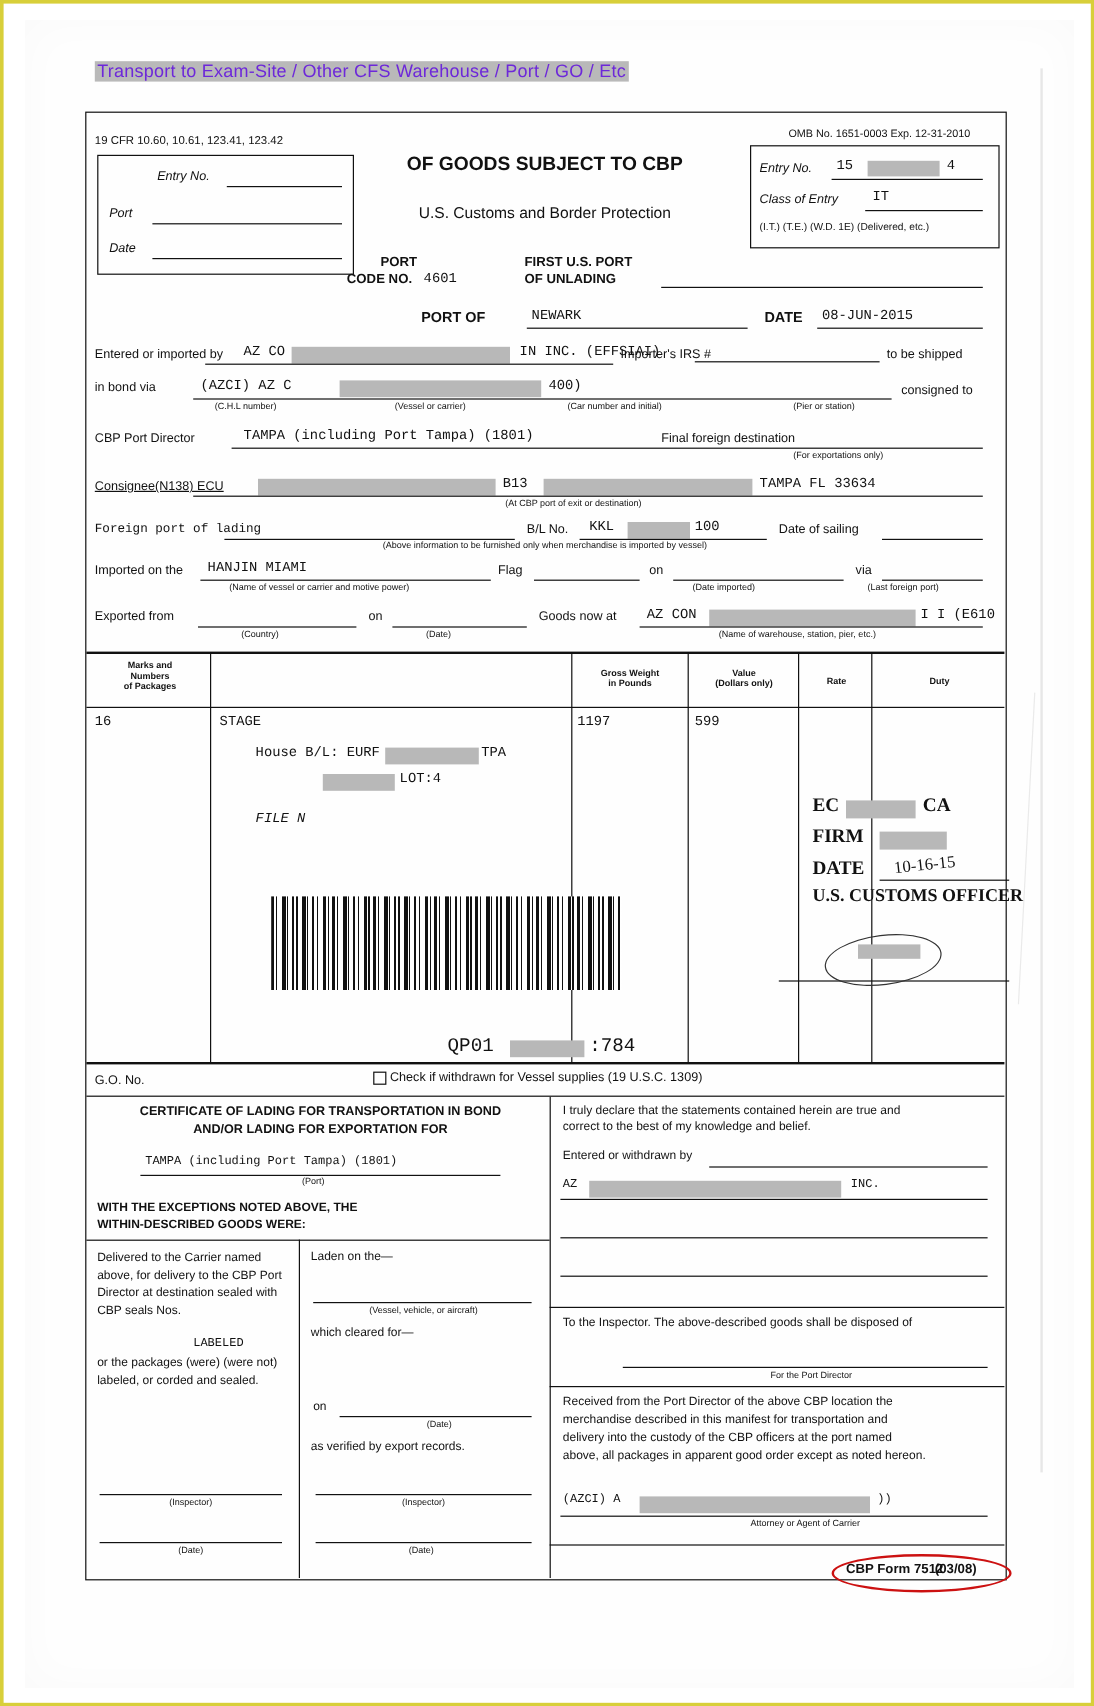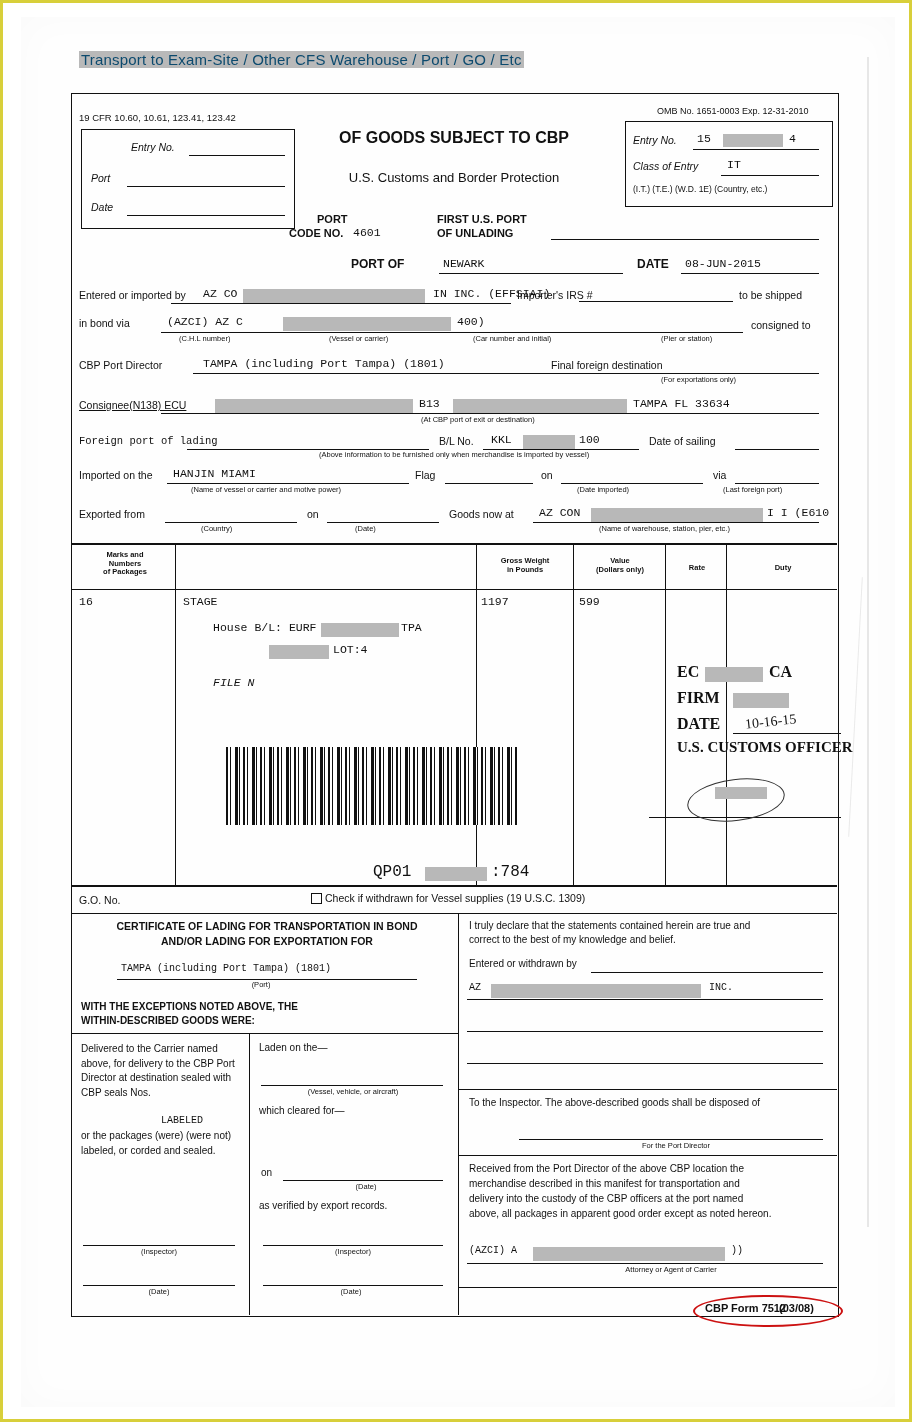--- a/index.html
+++ b/index.html
@@ -3,21 +3,21 @@
 <meta charset="utf-8">
 <style>
   html,body{margin:0;padding:0;background:#fff;}
   body{width:912px;height:1422px;font-family:"Liberation Sans",sans-serif;color:#111;}
   .page{position:relative;width:912px;height:1422px;background:#fff;
         border:3px solid #d8cf3a;box-sizing:border-box;}
   .sheet{position:absolute;left:18px;top:14px;width:874px;height:1390px;background:#fefefe;
          box-shadow:inset 0 0 40px rgba(0,0,0,0.02);}
   .redline{position:absolute;left:58px;top:34px;font-size:15px;color:#e03030;
            font-family:"Liberation Sans",sans-serif;letter-spacing:.2px;}
-  .redline .hl{background:#b9b9b9;color:#0c4a6e;padding:0 2px;}
+  .redline .hl{background:#b9b9b9;color:#6d28d9;padding:0 2px;}
   
   .frame{position:absolute;left:50px;top:76px;width:766px;height:1222px;border:1px solid #111;}
   .vrule{position:absolute;background:#111;}
   .hrule{position:absolute;background:#111;}
   .lbl{position:absolute;font-size:10.5px;line-height:1.15;}
   .lbl.sm{font-size:8.5px;}
   .lbl.xs{font-size:7.5px;}
   .val{position:absolute;font-family:"Liberation Mono",monospace;font-size:11.5px;}
   .val.sm{font-size:10px;}
   .ctr{text-align:center;}
@@ -60,21 +60,21 @@
     <div class="lbl xs" style="left:636px;top:89px;font-size:9px;">OMB No. 1651-0003 Exp. 12-31-2010</div>
     <div class="box" style="left:604px;top:104px;width:206px;height:84px;"></div>
     <div class="lbl" style="left:612px;top:117px;font-style:italic;">Entry No.</div>
     <div class="val" style="left:676px;top:115px;">15</div>
     <span class="redact" style="position:absolute;left:702px;top:117px;width:60px;height:13px;"></span>
     <div class="val" style="left:768px;top:115px;">4</div>
     <div class="line" style="left:672px;top:132px;width:126px;"></div>
     <div class="lbl" style="left:612px;top:143px;font-style:italic;">Class of Entry</div>
     <div class="val" style="left:706px;top:141px;">IT</div>
     <div class="line" style="left:700px;top:158px;width:98px;"></div>
-    <div class="lbl xs" style="left:612px;top:168px;font-size:8.5px;">(I.T.) (T.E.) (W.D. 1E) (Country, etc.)</div>
+    <div class="lbl xs" style="left:612px;top:168px;font-size:8.5px;">(I.T.) (T.E.) (W.D. 1E) (Delivered, etc.)</div>
 
     <div class="lbl" style="left:296px;top:196px;font-weight:bold;font-size:11px;">PORT</div>
     <div class="lbl" style="left:268px;top:210px;font-weight:bold;font-size:11px;">CODE NO.</div>
     <div class="val" style="left:332px;top:209px;">4601</div>
     <div class="lbl" style="left:416px;top:196px;font-weight:bold;font-size:11px;">FIRST U.S. PORT</div>
     <div class="lbl" style="left:416px;top:210px;font-weight:bold;font-size:11px;">OF UNLADING</div>
     <div class="line" style="left:530px;top:222px;width:268px;"></div>
 
     <div class="lbl" style="left:330px;top:241px;font-weight:bold;font-size:12px;">PORT OF</div>
     <div class="val" style="left:422px;top:240px;">NEWARK</div>

